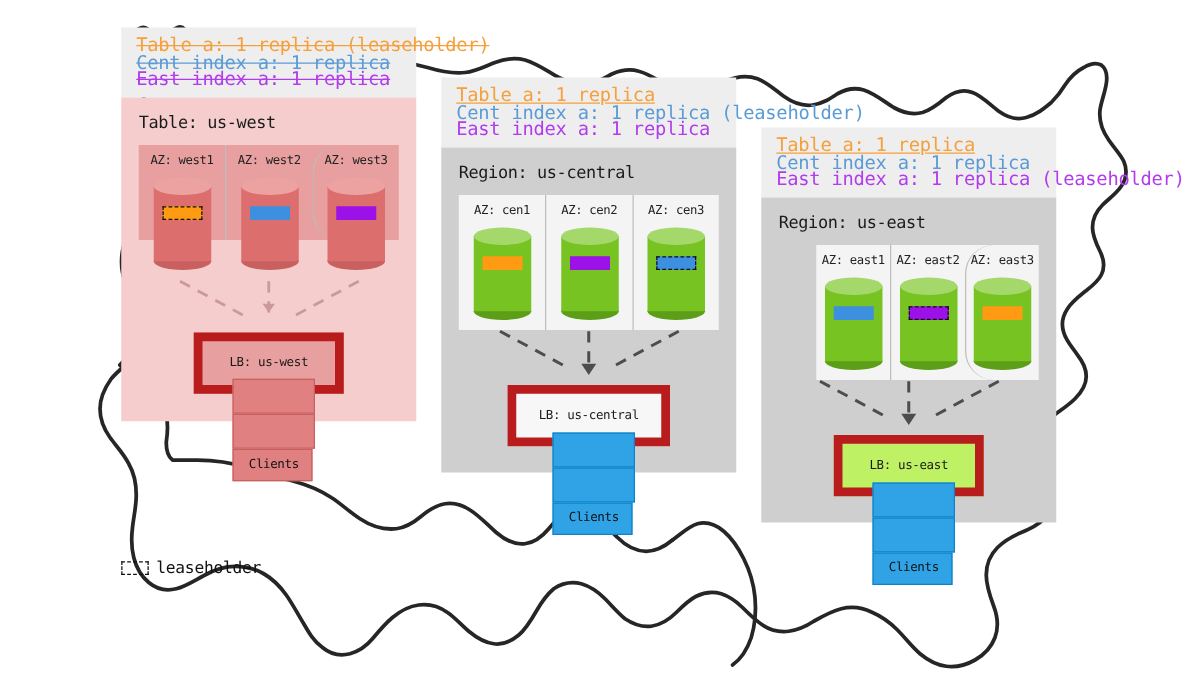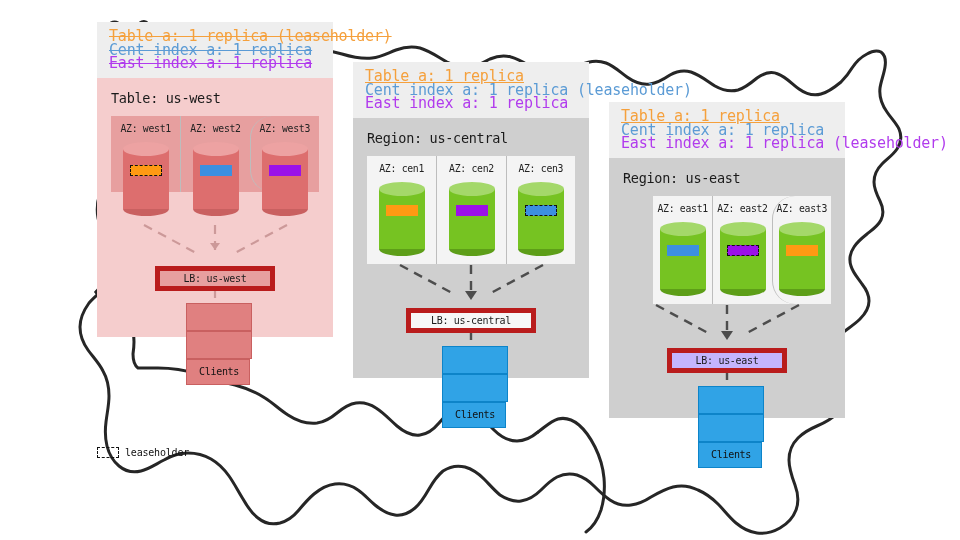--- a/index.html
+++ b/index.html
@@ -43,41 +43,41 @@
   .cyl .body{position:absolute;left:0;top:7px;width:46px;height:60px;}
   .cyl .top{position:absolute;left:0;top:0;width:46px;height:14px;border-radius:50%;}
   .cyl .bot{position:absolute;left:0;top:60px;width:46px;height:14px;border-radius:50%;}
   .cyl .range{
     position:absolute;left:7px;top:23px;width:32px;height:11px;box-sizing:border-box;
   }
   .cyl .range.lease{border:1.6px dashed #111;}
 
   
   .lb{
-    position:absolute;box-sizing:border-box;border:5px solid #b91c1c;
+    position:absolute;box-sizing:border-box;border:7px solid #b91c1c;
     font-size:10px;color:#1a1a1a;text-align:center;letter-spacing:-0.3px;
-    padding:2px 10px;white-space:nowrap;
+    padding:12px 10px;white-space:nowrap;
   }
   .clients-wrap{position:absolute;}
   .clients{
     position:relative;box-sizing:border-box;font-size:10px;letter-spacing:-0.3px;
     padding:6px 12px;text-align:center;white-space:nowrap;color:#111;
   }
 
   
   .conn{position:absolute;left:0;top:0;pointer-events:none;}
 
   
   #leaseholder-legend{
     position:absolute;left:97px;top:447px;display:flex;align-items:center;gap:6px;
   }
   #leaseholder-legend .swatch{
     width:22px;height:11px;border:1.6px dashed #111;background:transparent;box-sizing:border-box;
   }
-  #leaseholder-legend .txt{font-size:10px;color:#111;letter-spacing:-0.2px;}
+  #leaseholder-legend .txt{font-size:13px;color:#111;letter-spacing:-0.2px;}
 </style>
 </head>
 <body>
 
 <div id="stage">
 
   <svg id="map" viewBox="0 0 960 540" fill="none">
     <path fill="none" stroke="#262626" stroke-width="3" stroke-linejoin="round" stroke-linecap="round" d="M103,30 C109,24 113,20 118,23 C122,26 124,31 128,33
          C133,29 137,24 142,22 C147,20 150,26 152,30
          L160,27 C168,25 176,26 182,30 C190,35 196,42 204,45
@@ -310,21 +310,21 @@
           <div class="az-label">AZ: east3</div>
           <div class="cyl">
             <div class="bot" style="background:#5d9e18;"></div>
             <div class="body" style="background:#76c322;"></div>
             <div class="top" style="background:#a4d86a;"></div>
             <div class="range" style="background:#ff9a13;"></div>
           </div>
         </div>
       </div>
 
-      <div class="lb" style="left:58px;top:190px;width:120px;background:#c4b5fd;">LB: us-east</div>
+      <div class="lb" style="left:58px;top:190px;width:120px;background:#bef264;">LB: us-east</div>
 
       <div class="clients-wrap" style="left:89px;top:228px;">
         <div class="sh" style="left:8px;top:8px;width:64px;height:26px;background:#30a3e6;border:1px solid #0d84c9;"></div>
         <div class="sh" style="left:4px;top:4px;width:64px;height:26px;background:#30a3e6;border:1px solid #0d84c9;"></div>
         <div class="clients" style="width:64px;height:26px;background:#30a3e6;border:1px solid #0d84c9;">Clients</div>
       </div>
     </div>
   </div>
 
   <div id="leaseholder-legend">

